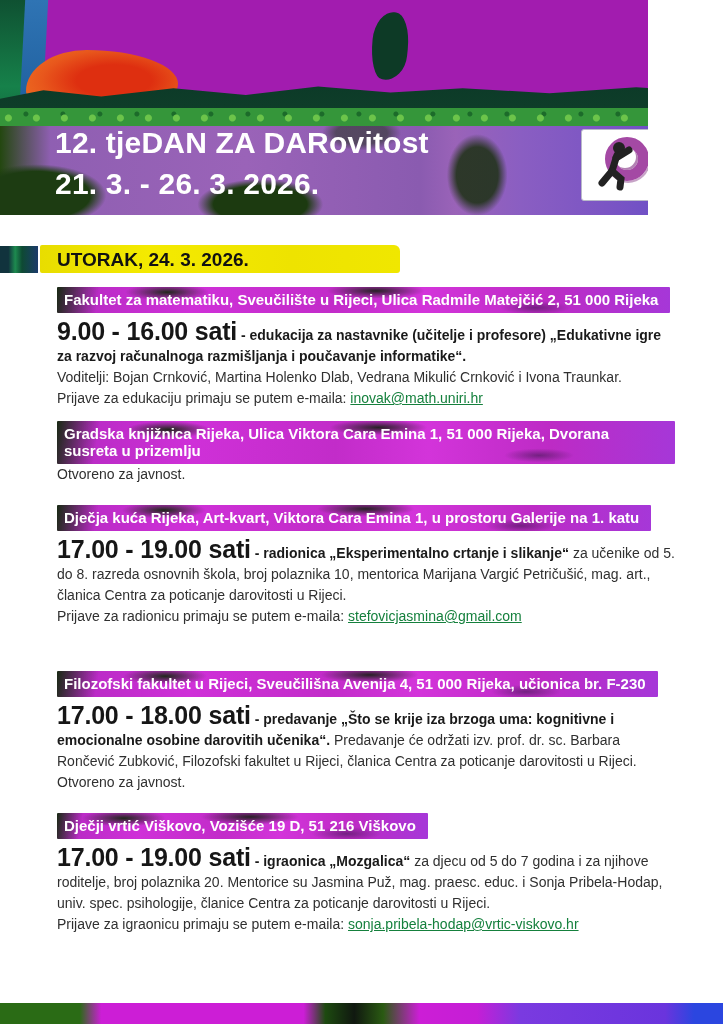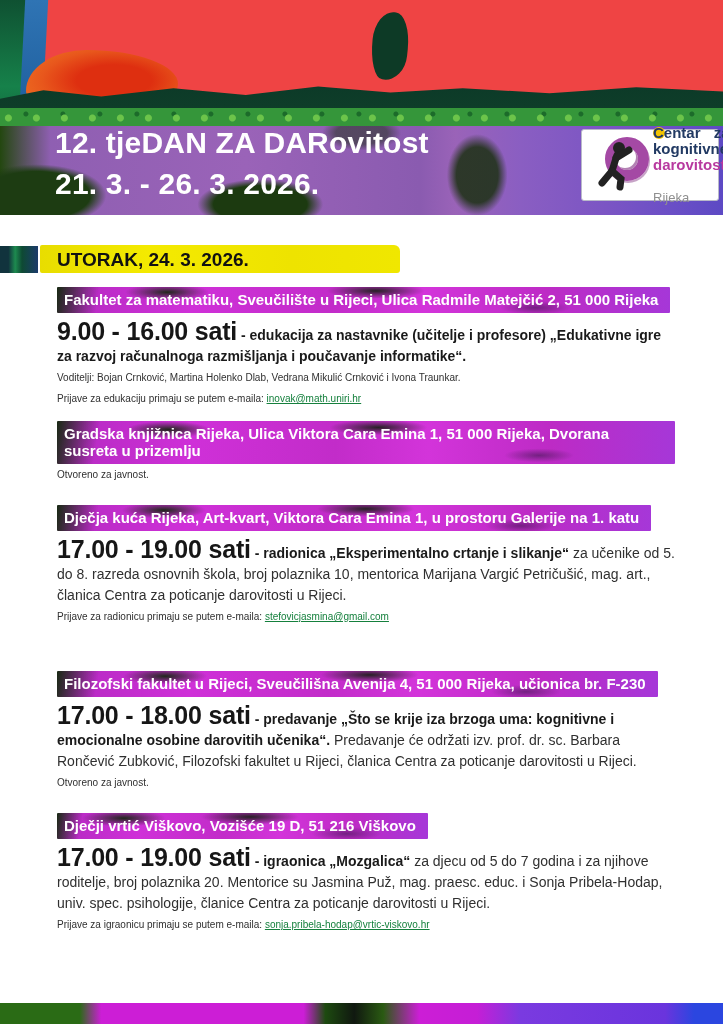--- a/index.html
+++ b/index.html
@@ -2,21 +2,21 @@
 <html><head>
 <meta charset="utf-8">
 <style>
   html,body{margin:0;padding:0;background:#fff;}
   .page{
     position:relative;width:723px;height:1024px;overflow:hidden;background:#fff;
     font-family:"Liberation Sans",sans-serif;color:#2b2b2b;
   }
 
   
-  .header{position:relative;width:723px;height:215px;background:#ef4444;overflow:hidden;}
+  .header{position:relative;width:648px;height:215px;background:#a21caf;overflow:hidden;}
   .h-leftgreen{position:absolute;left:0;top:0;width:26px;height:192px;
     background:linear-gradient(180deg,#0f5132 0%,#16814a 45%,#0b3d26 100%);}
   .h-bluestripe{position:absolute;left:21px;top:0;width:23px;height:160px;transform:skewX(-3deg);
     background:linear-gradient(180deg,#2f74b4,#1f5f9e 70%,#174e86);}
   .h-orange{position:absolute;left:26px;top:50px;width:152px;height:68px;
     background:radial-gradient(ellipse at 58% 45%,#de2f10 0 30%,#e8571c 58%,#ec6a20 78%,rgba(236,106,32,0) 100%);
     border-radius:40% 60% 55% 45%/60% 50% 50% 40%;}
   .h-island{position:absolute;left:372px;top:12px;width:36px;height:68px;background:#0d3a26;
     border-radius:55% 45% 60% 40%/45% 55% 40% 60%;transform:rotate(6deg);}
   .h-dot1{position:absolute;left:337px;top:92px;width:9px;height:9px;background:#0d3a26;border-radius:50%;}
@@ -73,21 +73,21 @@
     padding:4px 12px 5px 7px;border-radius:1px;
     background:
       linear-gradient(100deg,rgba(16,42,10,.95) 0%,rgba(16,42,10,0) 7%),
       radial-gradient(ellipse 60px 12px at 18% 20%,rgba(14,38,8,.9),transparent 70%),
       radial-gradient(ellipse 70px 11px at 52% 15%,rgba(10,30,6,.85),transparent 70%),
       radial-gradient(ellipse 50px 10px at 78% 80%,rgba(40,20,60,.5),transparent 70%),
       linear-gradient(90deg,#b32ac0 0%,#cf30d8 22%,#c22cc9 45%,#d334da 60%,#bd2bc5 80%,#a637d8 100%);}
   .desc{margin:8px 0 0 0;line-height:21px;font-size:14px;color:#303030;}
   .time{font-size:25px;color:#161616;font-weight:bold;letter-spacing:-.2px;}
   .bold{font-weight:bold;color:#1a1a1a;}
-  .line{margin:0;line-height:21px;font-size:10px;color:#303030;}
+  .line{margin:0;line-height:21px;font-size:14px;color:#303030;}
   .email{color:#15803d;text-decoration:underline;cursor:pointer;}
 
   
   .footer{position:absolute;left:0;bottom:0;width:723px;height:21px;
     background:linear-gradient(90deg,
       #2a6b15 0%,#2a6b15 11%,#cc1ed6 14%,#cc1ed6 42%,#1d4a10 45%,#101810 49%,#2a5a12 53%,
       #cc1ed6 58%,#c51ed6 66%,#7a3ae0 72%,#6a34dd 92%,#2b46e0 96%,#2b46e0 100%);}
 </style>
 </head>
 <body>

